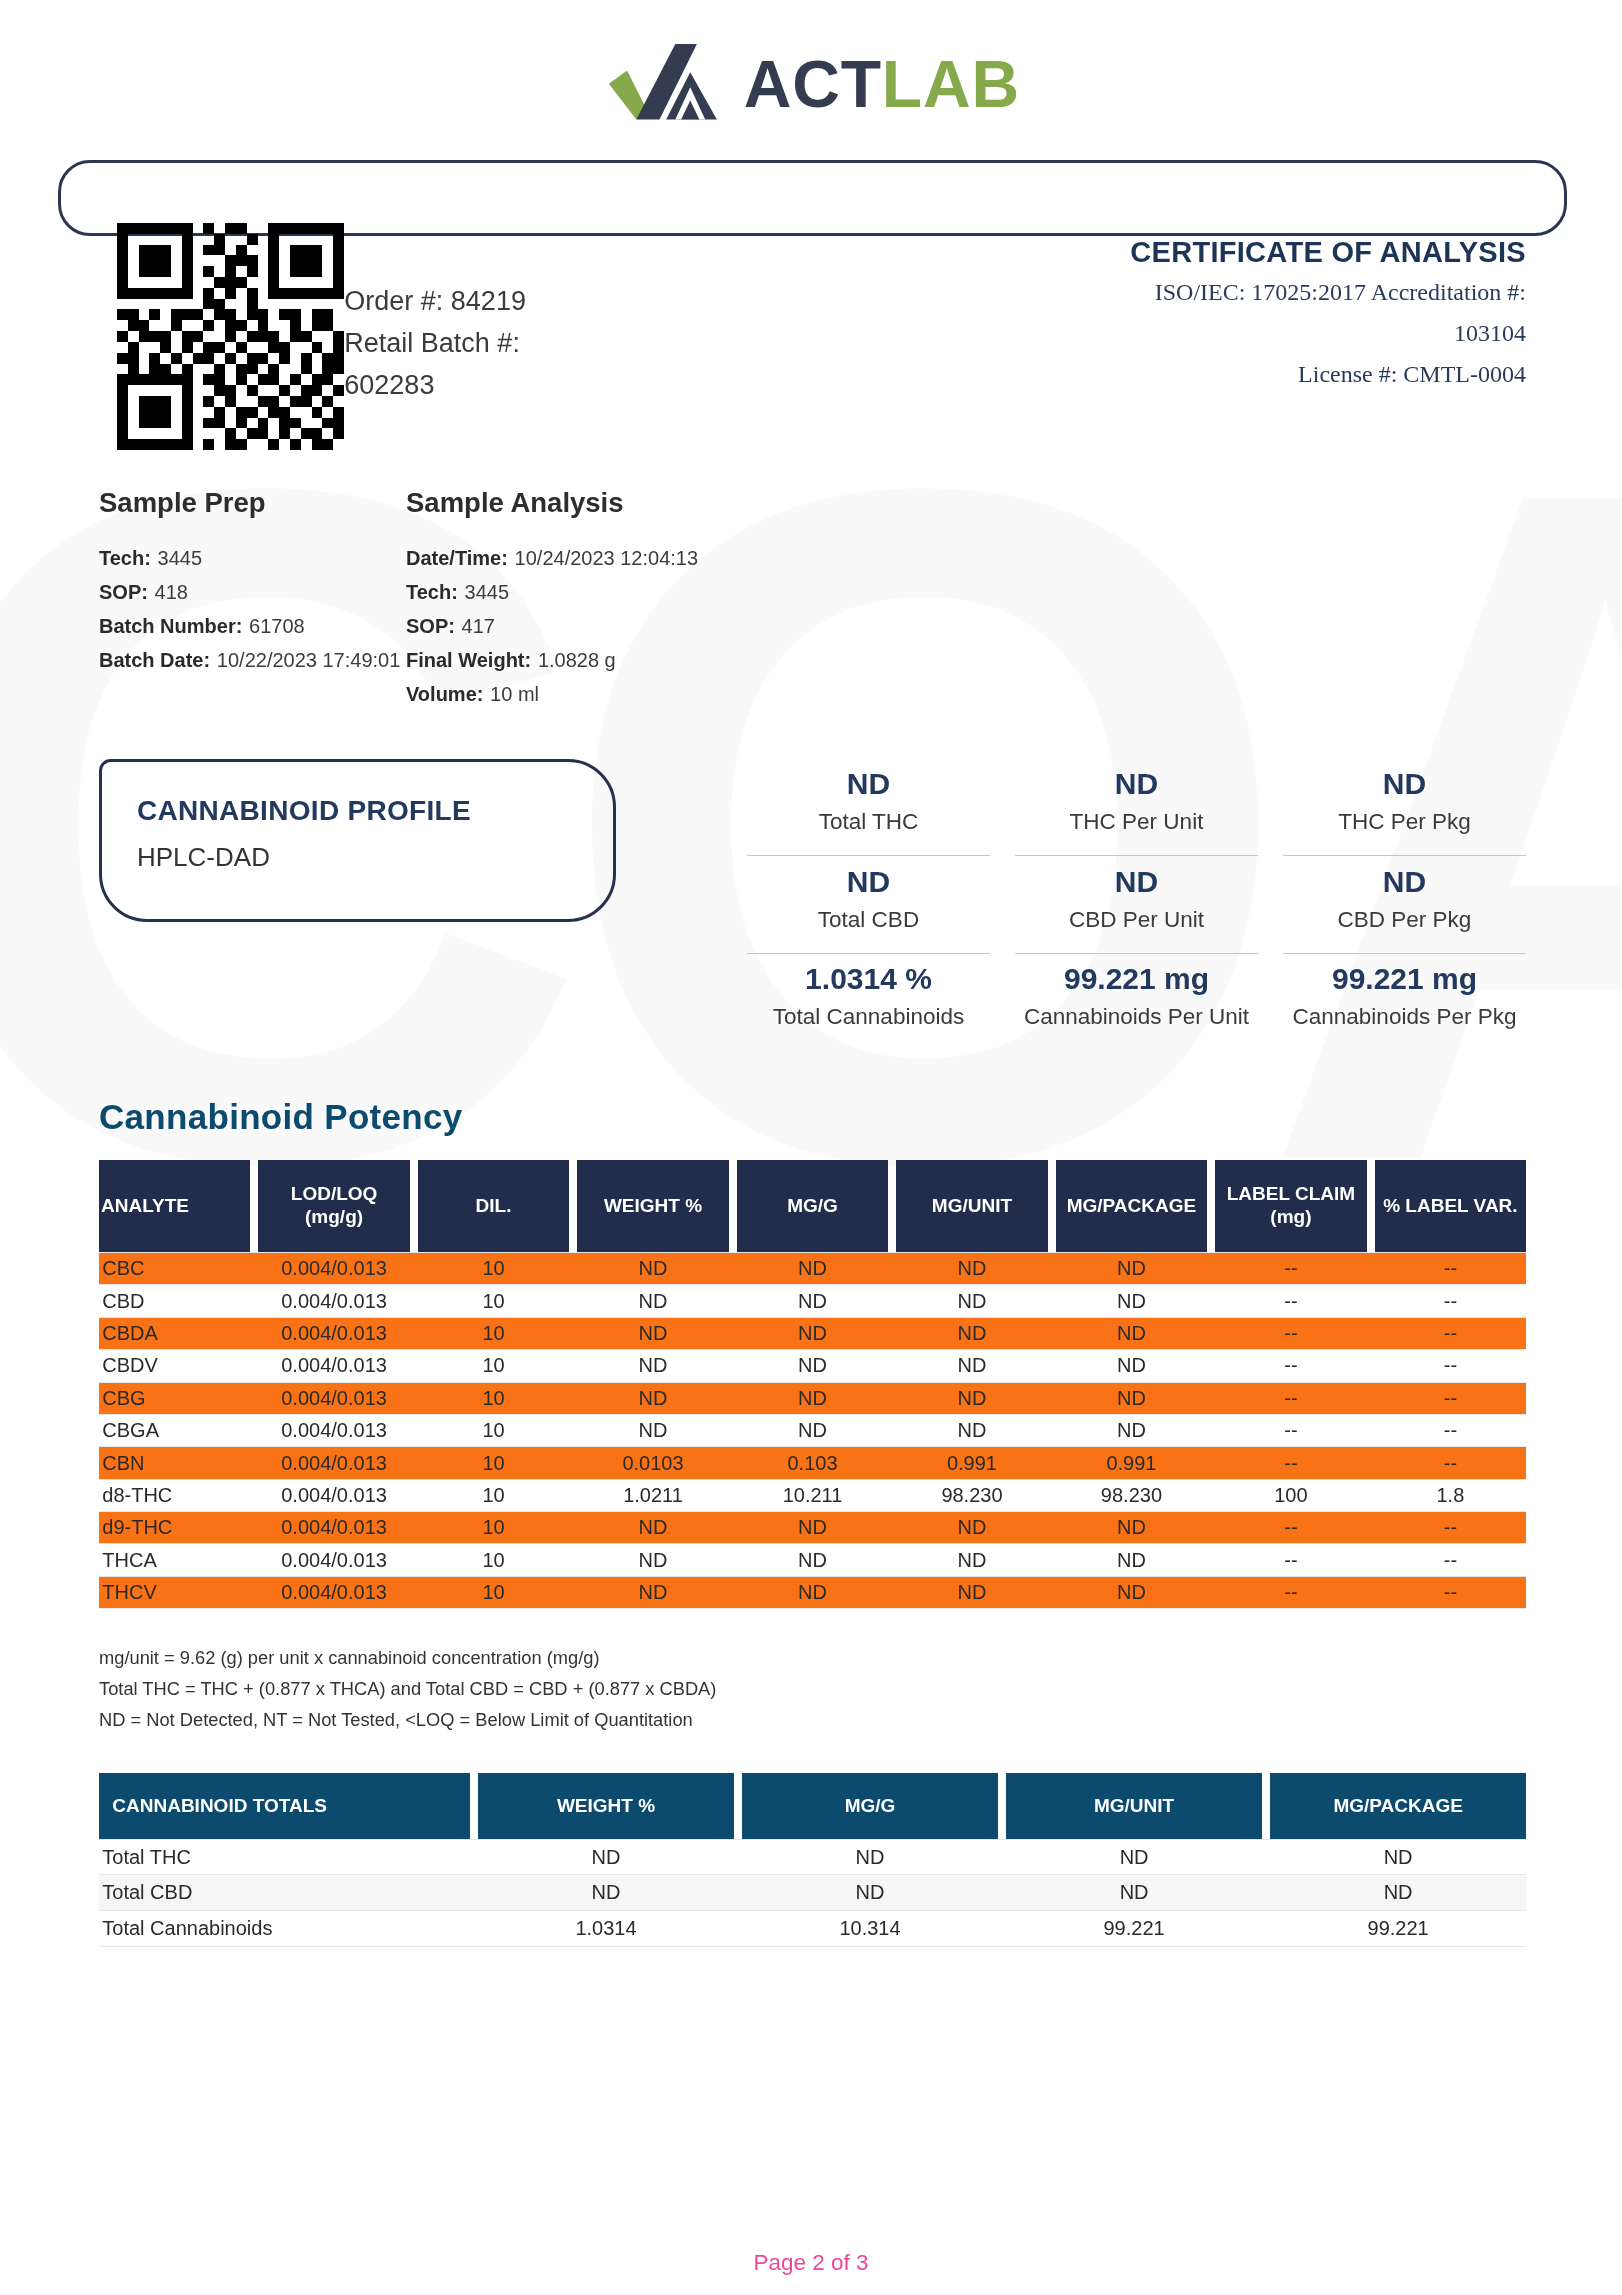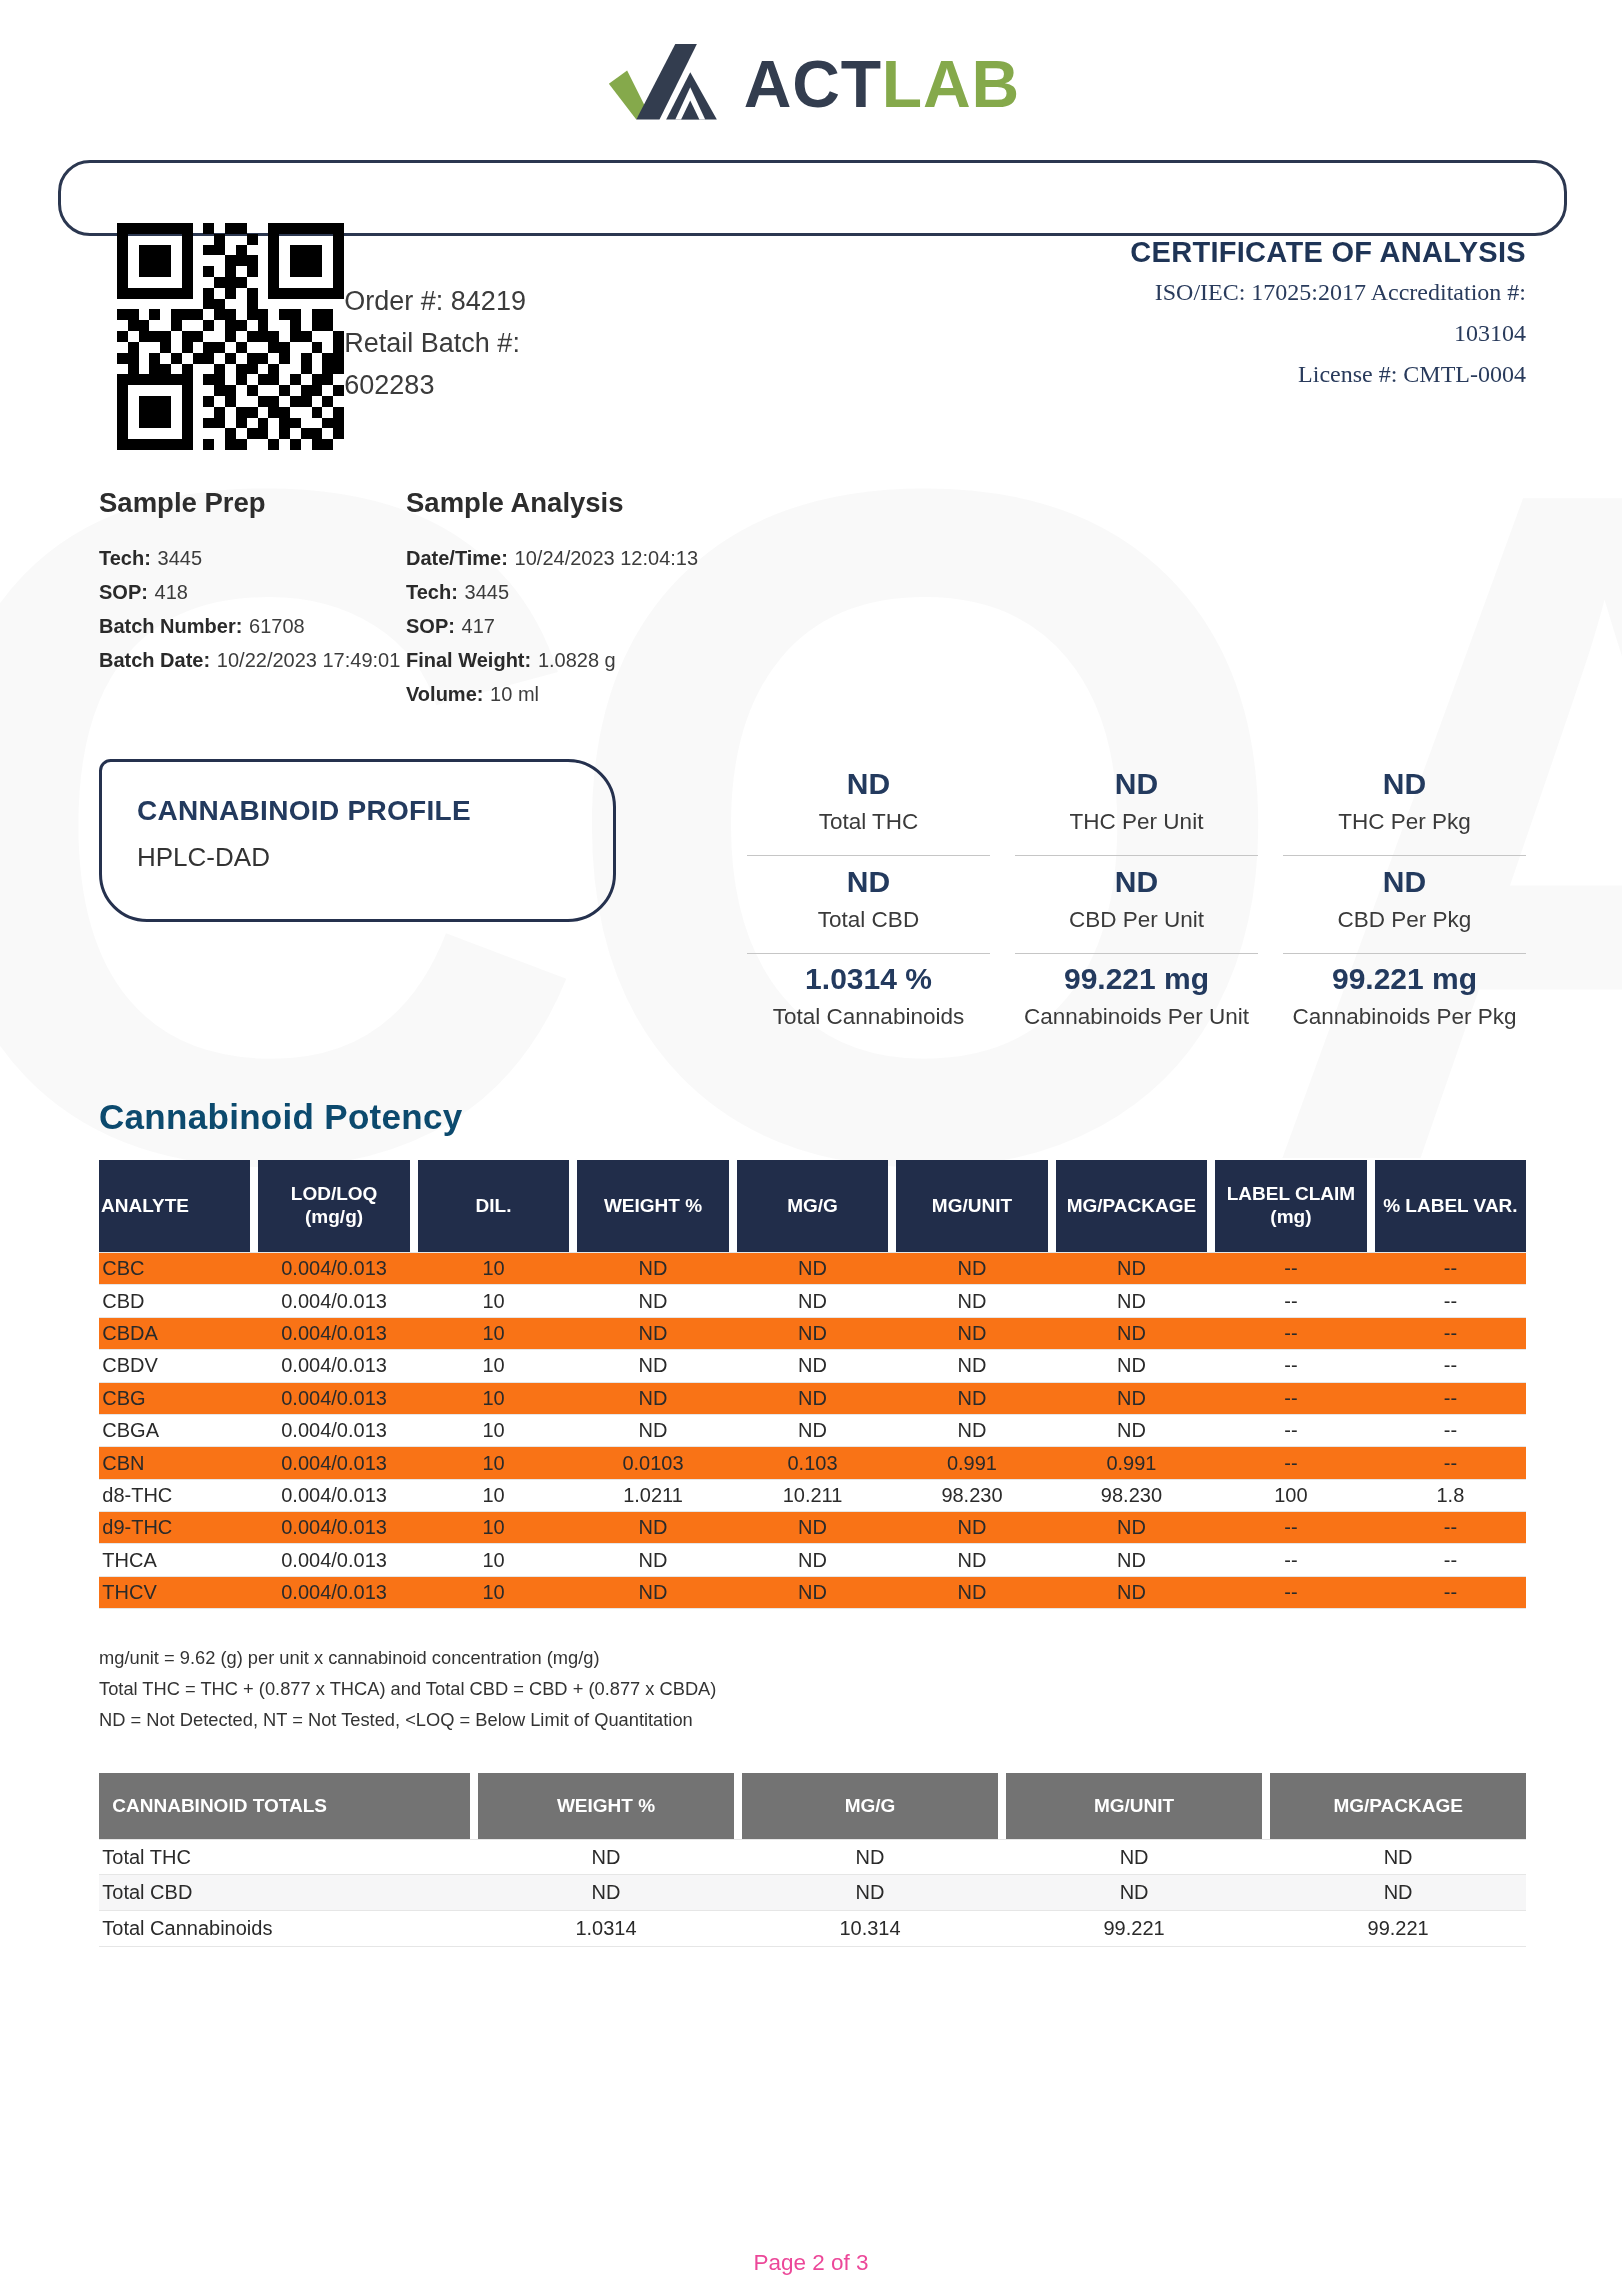--- a/index.html
+++ b/index.html
@@ -68,21 +68,21 @@
   .prow.alt{background:#f97316;}
   .pc{font-size:20px;color:#2a2a2a;text-align:center;}
   .pc.a{text-align:left;padding-left:3.3px;}
   .pbottom{border-top:1.7px solid #e6e6e6;}
   
   .footnotes{margin-top:33px;font-size:18.3px;color:#333;line-height:1.7;}
   
   .ttable{margin-top:38px;}
   .thead{display:grid;grid-template-columns:1.45fr 1fr 1fr 1fr 1fr;column-gap:8.3px;}
   .thead .hcell{
-    background:#737373;color:#fff;font-size:19px;font-weight:bold;
+    background:#0c4a6e;color:#fff;font-size:19px;font-weight:bold;
     display:flex;align-items:center;justify-content:center;text-align:right;padding:21.7px 8.3px;
   }
   .thead .hcell.a{justify-content:flex-start;padding-left:13.3px;}
   .trow{display:grid;grid-template-columns:1.45fr 1fr 1fr 1fr 1fr;column-gap:8.3px;border-top:1.7px solid #e6e6e6;padding:5.8px 0;}
   .trow:first-of-type{border-top:none;margin-top:13.3px;}
   .trow.alt{background:#f6f6f7;}
   .tc{font-size:20px;color:#2a2a2a;text-align:center;}
   .tc.a{text-align:left;padding-left:3.3px;}
   .tbottom{border-top:1.7px solid #e6e6e6;}
   .page-footer{position:absolute;left:0;right:0;top:2250px;text-align:center;font-size:22.5px;color:#ec4899;}

